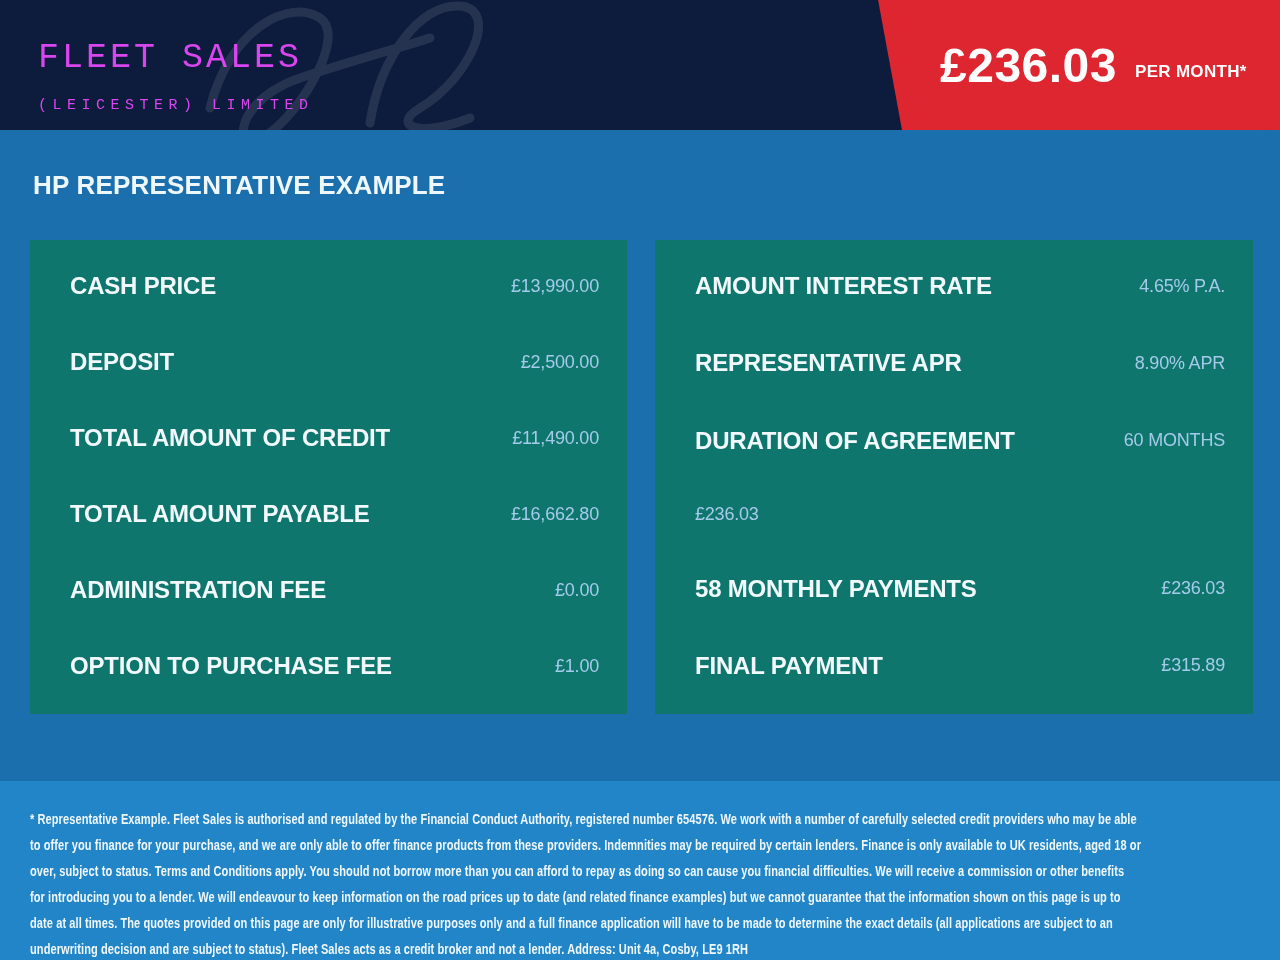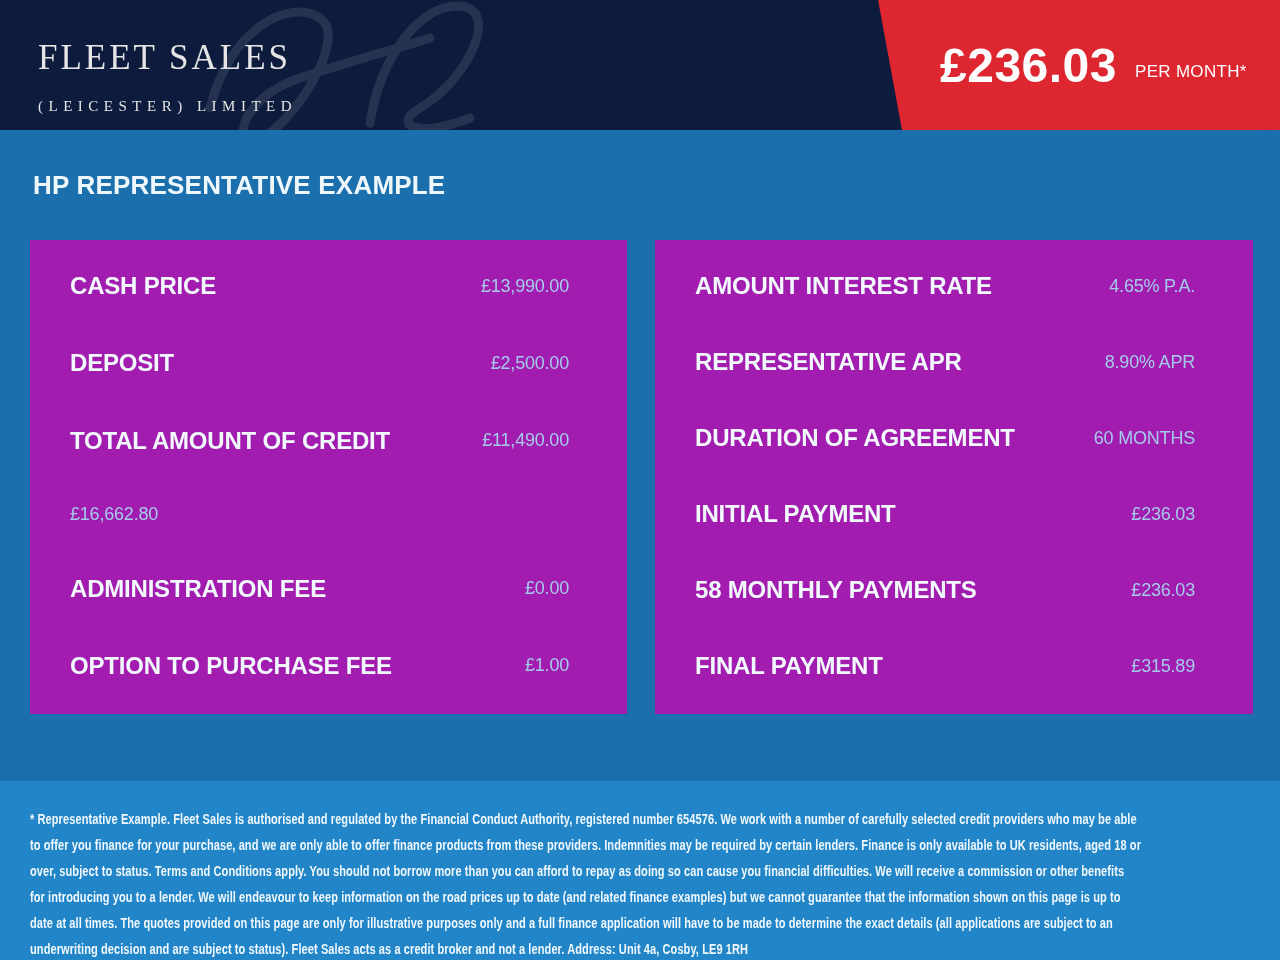--- a/index.html
+++ b/index.html
@@ -11,49 +11,49 @@
   
   .header {
     position: absolute; top: 0; left: 0; width: 1280px; height: 130px;
     background: #0d1b3c; overflow: hidden;
   }
   .logo-watermark {
     position: absolute; left: 170px; top: -12px; width: 360px; height: 160px;
     opacity: 0.10; pointer-events: none;
   }
   .logo {
-    position: absolute; left: 38px; top: 40px; color: #e5e5e5;
-    font-family: Liberation Serif, serif; z-index: 2;
+    position: absolute; left: 38px; top: 40px; color: #d946ef;
+    font-family: Liberation Mono, monospace; z-index: 2;
   }
   .logo-line1 { font-size: 35px; letter-spacing: 3px; font-weight: 400; line-height: 36px; }
   .logo-line2 { font-size: 15px; letter-spacing: 5.5px; line-height: 20px; margin-top: 20px; }
 
   .price-banner {
     position: absolute; top: 0; left: 860px; width: 420px; height: 130px;
     background: #dd2630;
     clip-path: polygon(4.3% 0, 100% 0, 100% 100%, 10% 100%);
   }
   .price-banner-inner {
     position: absolute; left: 80px; top: 0; height: 130px;
     display: flex; align-items: center; gap: 18px;
   }
   .price-amount { color: #fdfdfd; font-size: 48px; font-weight: 700; letter-spacing: 0.5px; }
-  .price-suffix { color: #fdfdfd; font-size: 17px; font-weight: 400; margin-top: 14px; letter-spacing: 0.3px; }
+  .price-suffix { color: #fdfdfd; font-size: 17px; font-weight: 700; margin-top: 14px; letter-spacing: 0.3px; }
 
   
   .body-section { position: absolute; top: 130px; left: 0; width: 1280px; height: 615px; background: #1c6fad; border-radius: 22px; }
   .page-title {
     position: absolute; left: 33px; top: 40px;
     color: #eef7fc; font-size: 26px; font-weight: 700; letter-spacing: 0.2px;
   }
 
   .panel {
-    position: absolute; top: 110px; height: 474px; background: #a21caf;
+    position: absolute; top: 110px; height: 474px; background: #0f766e;
     display: flex; flex-direction: column; justify-content: space-between;
-    padding: 32px 58px 34px 40px;
+    padding: 32px 28px 34px 40px;
   }
   .panel-left  { left: 30px;  width: 597px; }
   .panel-right { left: 655px; width: 598px; }
 
   .finance-row { display: flex; justify-content: space-between; align-items: center; }
   .row-label { color: #f2f9fd; font-size: 24px; font-weight: 700; letter-spacing: -0.2px; }
   .row-value { color: #a5cbeb; font-size: 18px; font-weight: 400; letter-spacing: -0.2px; }
 
   
   .footer {
@@ -102,20 +102,21 @@
       </div>
       <div class="finance-row">
         <span class="row-label">DEPOSIT</span>
         <span class="row-value">£2,500.00</span>
       </div>
       <div class="finance-row">
         <span class="row-label">TOTAL AMOUNT OF CREDIT</span>
         <span class="row-value">£11,490.00</span>
       </div>
       <div class="finance-row">
+        <span class="row-label">TOTAL AMOUNT PAYABLE</span>
         <span class="row-value">£16,662.80</span>
       </div>
       <div class="finance-row">
         <span class="row-label">ADMINISTRATION FEE</span>
         <span class="row-value">£0.00</span>
       </div>
       <div class="finance-row">
         <span class="row-label">OPTION TO PURCHASE FEE</span>
         <span class="row-value">£1.00</span>
       </div>
@@ -128,21 +129,20 @@
       </div>
       <div class="finance-row">
         <span class="row-label">REPRESENTATIVE APR</span>
         <span class="row-value">8.90% APR</span>
       </div>
       <div class="finance-row">
         <span class="row-label">DURATION OF AGREEMENT</span>
         <span class="row-value">60 MONTHS</span>
       </div>
       <div class="finance-row">
-        <span class="row-label">INITIAL PAYMENT</span>
         <span class="row-value">£236.03</span>
       </div>
       <div class="finance-row">
         <span class="row-label">58 MONTHLY PAYMENTS</span>
         <span class="row-value">£236.03</span>
       </div>
       <div class="finance-row">
         <span class="row-label">FINAL PAYMENT</span>
         <span class="row-value">£315.89</span>
       </div>

